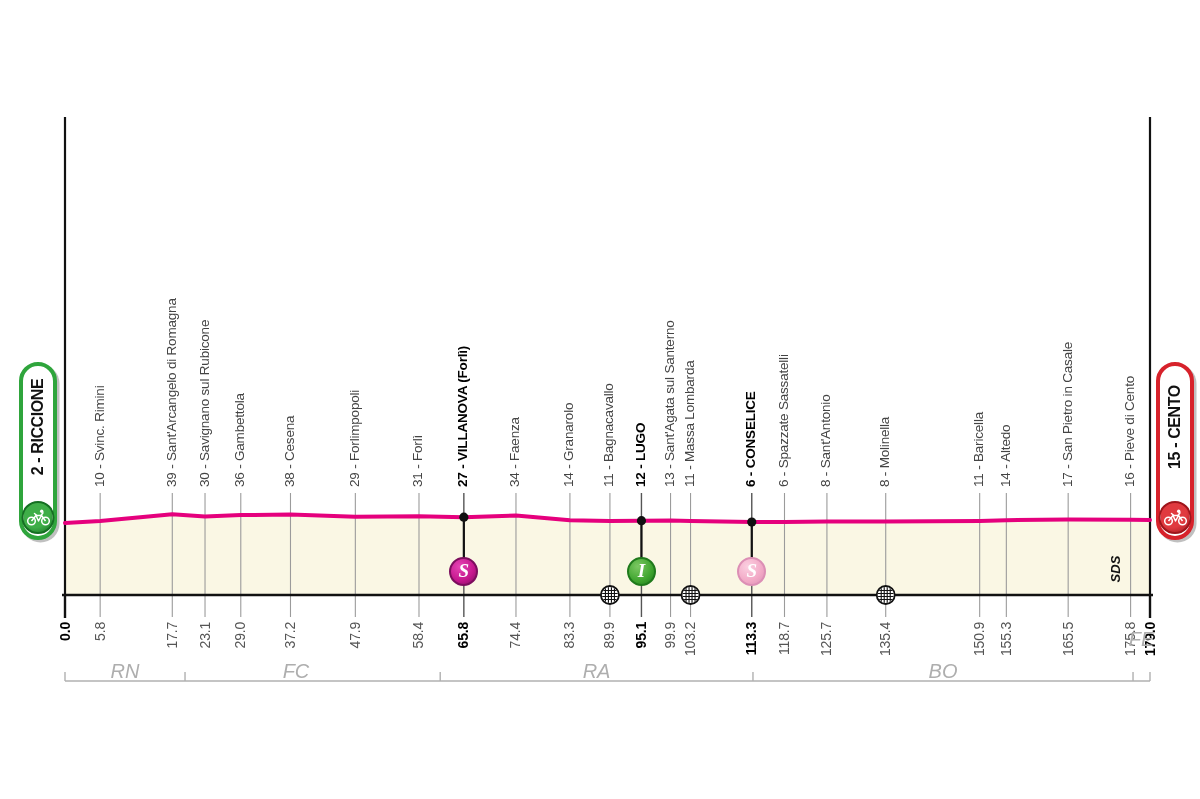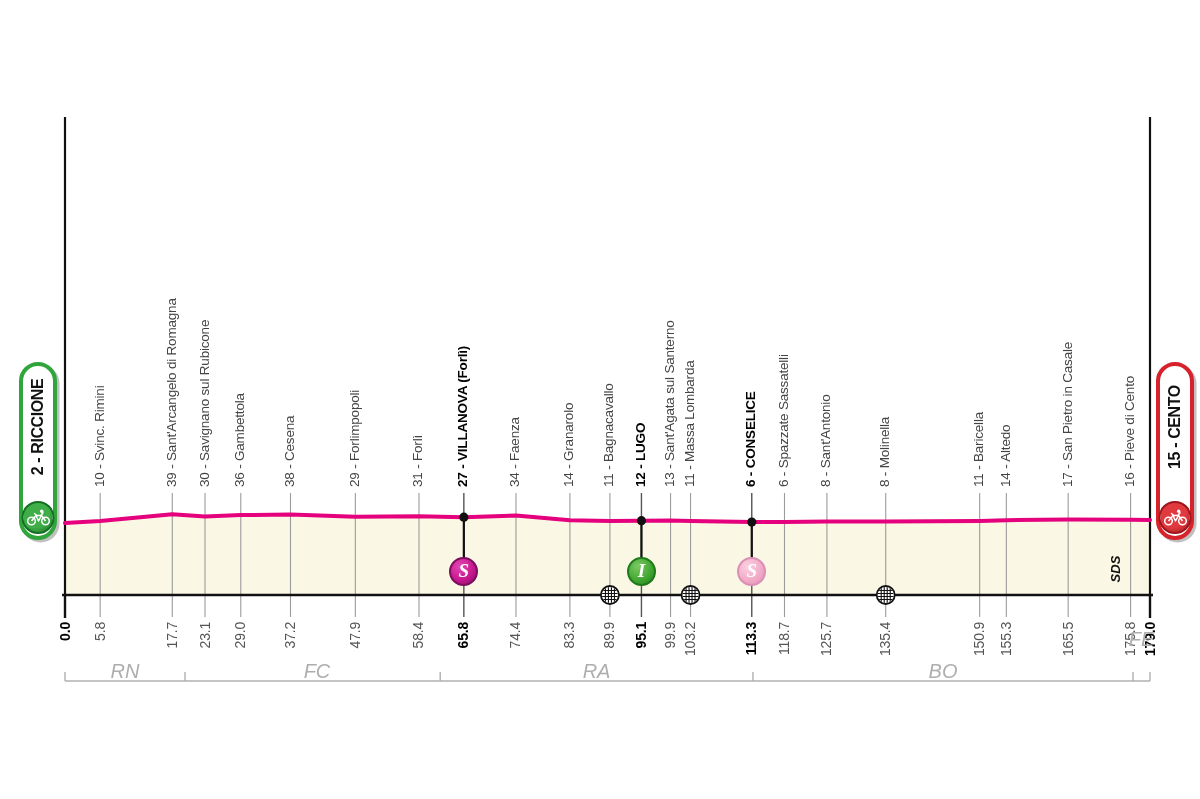--- a/index.html
+++ b/index.html
@@ -166,21 +166,21 @@
       <div class="km-label bold" style="left: 744.263px; top: 622px;">113.3</div>
       <div class="km-label" style="left: 776.994px; top: 622px;">118.7</div>
       <div class="km-label" style="left: 819.425px; top: 622px;">125.7</div>
       <div class="km-label" style="left: 878.221px; top: 622px;">135.4</div>
       <div class="km-label" style="left: 972.173px; top: 622px;">150.9</div>
       <div class="km-label" style="left: 998.844px; top: 622px;">155.3</div>
       <div class="km-label" style="left: 1060.67px; top: 622px;">165.5</div>
       <div class="km-label" style="left: 1123.1px; top: 622px;">175.8</div>
       <div class="km-label bold" style="left: 1142.5px; top: 622px;">179.0</div>
       <div class="prov-label" style="left: 95.0084px; top: 664px;">RN</div>
-      <div class="prov-label" style="left: 287px; top: 664px;">FC</div>
+      <div class="prov-label" style="left: 266px; top: 664px;">FC</div>
       <div class="prov-label" style="left: 566.589px; top: 664px;">RA</div>
       <div class="prov-label" style="left: 913.001px; top: 664px;">BO</div>
       <div class="prov-label" style="left: 1111.51px; top: 632px;">FE</div>
       <div class="marker-circle" style="left: 449.344px; top: 556.5px; border: 2px solid rgb(124, 14, 94); background: radial-gradient(circle at 35% 30%, rgb(229, 69, 180) 0%, rgb(196, 22, 140) 60%, rgb(124, 14, 94) 100%);">S</div>
       <div class="marker-circle" style="left: 626.944px; top: 556.5px; border: 2px solid rgb(31, 122, 28); background: radial-gradient(circle at 35% 30%, rgb(124, 200, 99) 0%, rgb(63, 165, 47) 60%, rgb(31, 122, 28) 100%);">I</div>
       <div class="marker-circle" style="left: 737.263px; top: 556.5px; border: 2px solid rgb(220, 143, 181); background: radial-gradient(circle at 35% 30%, rgb(251, 208, 225) 0%, rgb(242, 169, 198) 60%, rgb(220, 143, 181) 100%);">S</div>
     </div>
 
   <div class="badge" id="start-badge" style="left:19px;top:362px;border:4px solid #2fa53c;">
     <div class="badge-text">2 - RICCIONE</div>

